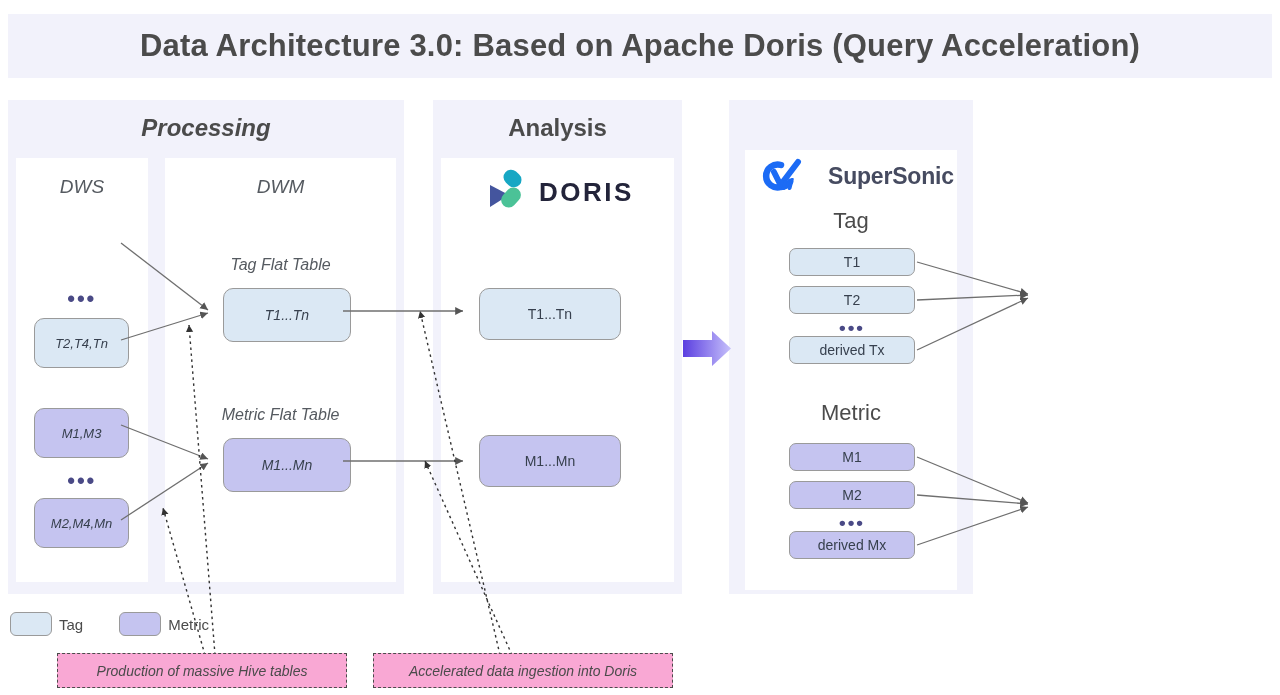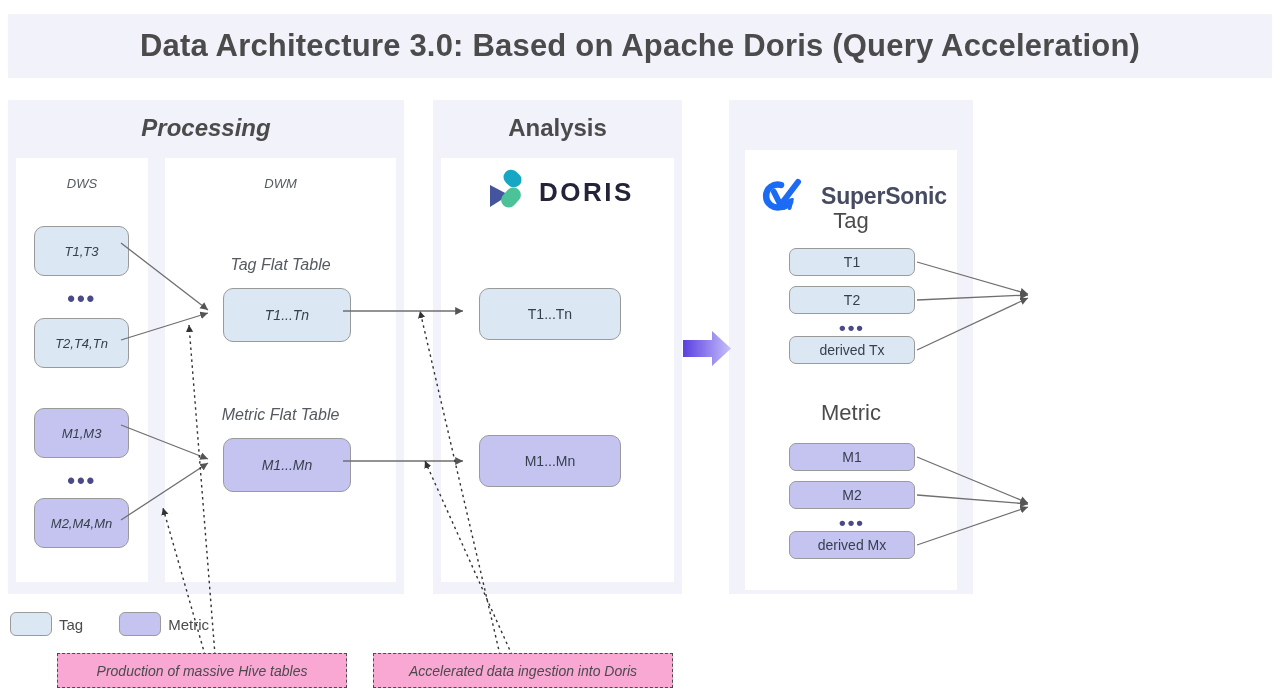--- a/index.html
+++ b/index.html
@@ -25,21 +25,21 @@
 
   
   .panel{position:absolute;background:#f2f2fb;}
   .panel-title{
     position:absolute;width:100%;text-align:center;
     font-size:24px;font-weight:700;color:#4b4b4b;top:14px;
   }
   .card{position:absolute;background:#ffffff;}
   .card-title{
     position:absolute;width:100%;text-align:center;
-    font-size:13px;color:#555a60;font-weight:400;
+    font-size:19px;color:#555a60;font-weight:400;
   }
 
   
   .node{
     position:absolute;border:1px solid #9a9a9a;border-radius:10px;
     display:flex;align-items:center;justify-content:center;
     font-size:13px;color:#37404e;text-align:center;
     box-sizing:border-box;
   }
   .node.tag{background:#dbe8f4;}
@@ -68,39 +68,38 @@
     position:absolute;border:1.5px dashed #4b4b4b;background:#f9a8d4;
     display:flex;align-items:center;justify-content:center;
     font-size:14px;color:#4b4b4b;box-sizing:border-box;font-style:italic;
   }
 
   
   .doris-logo{position:absolute;display:flex;align-items:center;gap:12px;}
   .doris-word{font-size:26px;font-weight:600;color:#23243a;letter-spacing:2.5px;}
 
   
-  .ss-logo{position:absolute;display:flex;align-items:center;gap:16px;margin-top:20px;}
+  .ss-logo{position:absolute;display:flex;align-items:center;gap:23px;}
   .ss-word{font-size:23px;font-weight:700;color:#464b60;letter-spacing:-.2px;}
 </style>
 </head>
 <body>
 
 <div id="stage">
 
   <div class="title-banner">
     <div class="title-text">Data Architecture 3.0: Based on Apache Doris (Query Acceleration)</div>
   </div>
 
   <div class="panel" style="left:8px;top:100px;width:396px;height:494px;font-style:italic;">
     <div class="panel-title">Processing</div>
 
     <div class="card" style="left:8px;top:58px;width:132px;height:424px;">
       <div class="card-title" style="top:18px;">DWS</div>
 
-      <div class="node tag" style="left:18px;top:68px;width:95px;height:50px;">T1,T3</div>
       <div class="dots" style="left:18px;top:130px;width:95px;">•••</div>
       <div class="node tag" style="left:18px;top:160px;width:95px;height:50px;">T2,T4,Tn</div>
 
       <div class="node metric" style="left:18px;top:250px;width:95px;height:50px;">M1,M3</div>
       <div class="dots" style="left:18px;top:312px;width:95px;">•••</div>
       <div class="node metric" style="left:18px;top:340px;width:95px;height:50px;">M2,M4,Mn</div>
     </div>
 
     <div class="card" style="left:157px;top:58px;width:231px;height:424px;">
       <div class="card-title" style="top:98px;font-size:16px;">Tag Flat Table</div>

